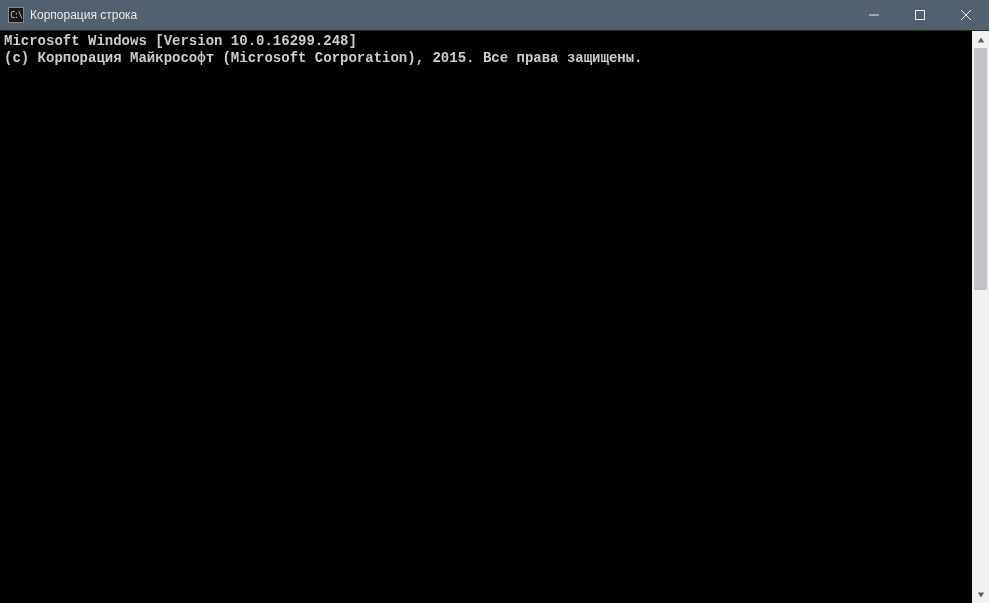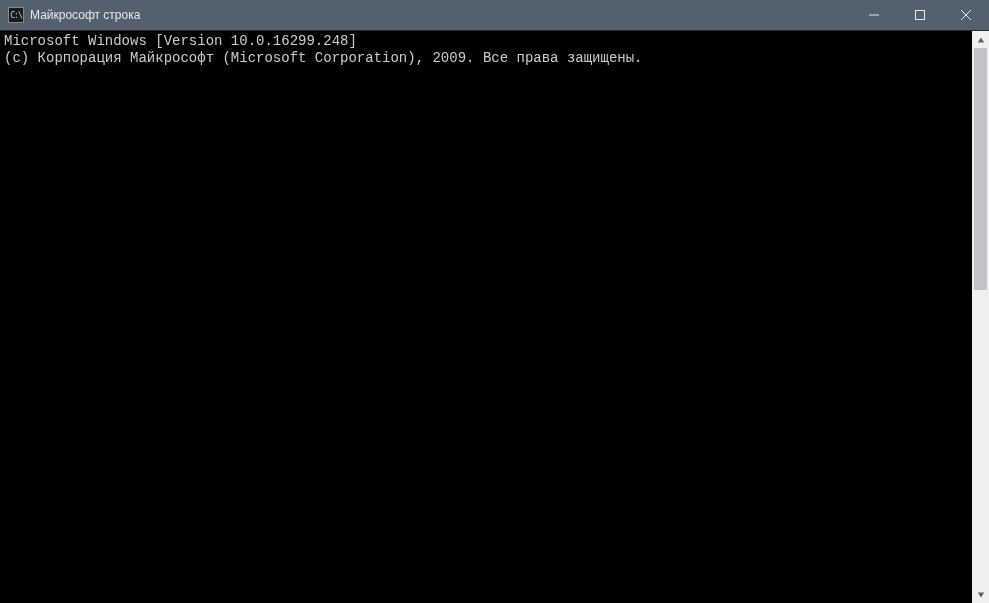--- a/index.html
+++ b/index.html
@@ -64,20 +64,21 @@
       height: 10px;
       stroke: currentColor;
       fill: none;
       stroke-width: 1;
     }
     .client-area {
       flex: 1;
       display: flex;
       background: #ec4899;
       border-top: 1px solid #2a2a2a;
+      font-weight: bold;
     }
     .terminal {
       flex: 1;
       background: #000;
       color: #cccccc;
       font-family: Consolas, "Courier New", monospace;
       font-size: 14px;
       line-height: 17px;
       padding: 2px 4px;
       white-space: pre;
@@ -126,42 +127,42 @@
   </style>
 </head>
 <body>
 
 <div class="window">
 
   <div class="titlebar">
     <div class="titlebar-icon">
       <span>C:\</span>
     </div>
-    <div class="titlebar-title">Майкрософт строка</div>
+    <div class="titlebar-title">Корпорация строка</div>
     <div class="titlebar-spacer"></div>
     <div class="titlebar-btn">
       <svg viewBox="0 0 10 10">
           <line x1="0" y1="5" x2="10" y2="5"></line>
         </svg>
     </div>
     <div class="titlebar-btn">
       <svg viewBox="0 0 10 10">
           <rect x="0.5" y="0.5" width="9" height="9"></rect>
         </svg>
     </div>
     <div class="titlebar-btn close">
       <svg viewBox="0 0 10 10">
           <line x1="0" y1="0" x2="10" y2="10"></line>
           <line x1="10" y1="0" x2="0" y2="10"></line>
         </svg>
     </div>
   </div>
 
   <div class="client-area">
-    <div class="terminal"><span class="line">Microsoft Windows [Version 10.0.16299.248]</span><span class="line">(c) Корпорация Майкрософт (Microsoft Corporation), 2009. Все права защищены.</span><span class="line"></span></div>
+    <div class="terminal"><span class="line">Microsoft Windows [Version 10.0.16299.248]</span><span class="line">(c) Корпорация Майкрософт (Microsoft Corporation), 2015. Все права защищены.</span><span class="line"></span></div>
 
     <div class="scrollbar">
       <div class="scroll-arrow">
         <svg viewBox="0 0 10 10">
             <polygon points="5,2 9,8 1,8"></polygon>
           </svg>
       </div>
       <div class="scroll-track">
         <div class="scroll-thumb"></div>
       </div>

